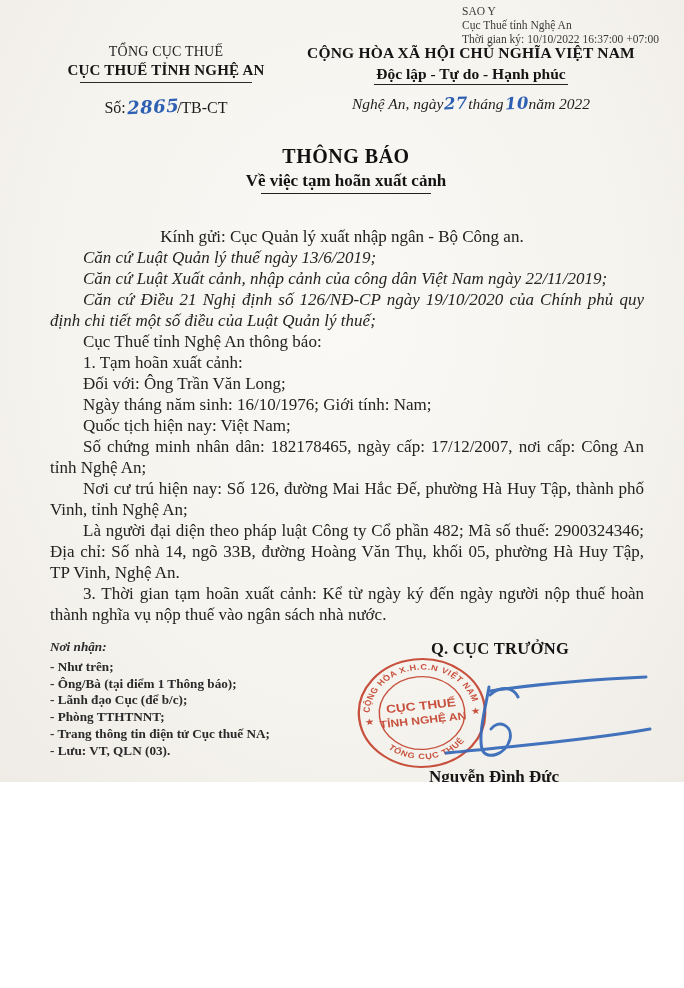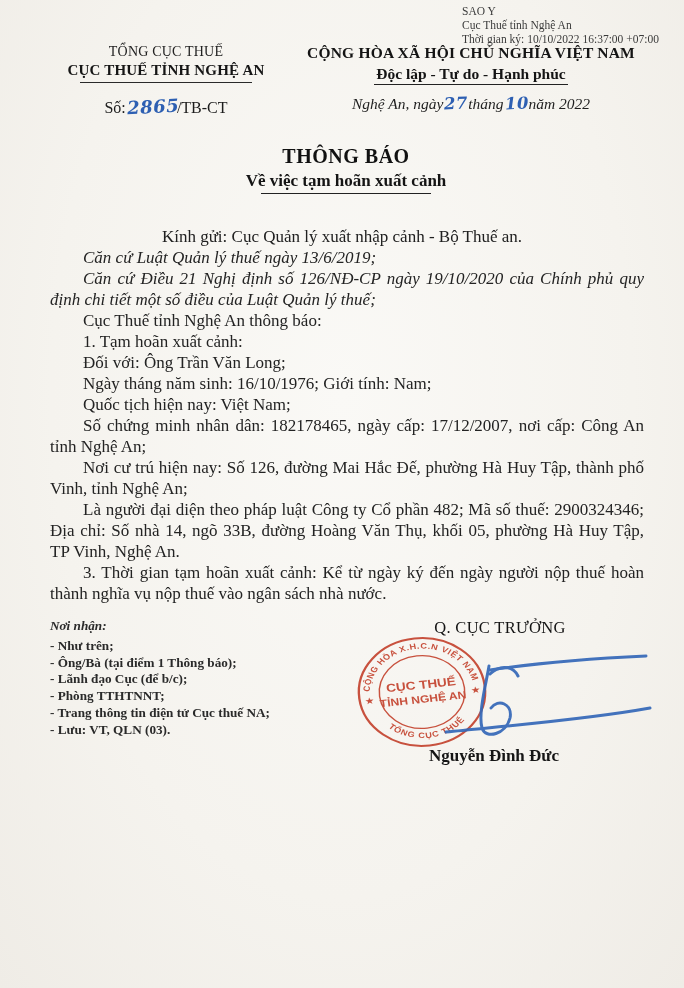--- a/index.html
+++ b/index.html
@@ -1,18 +1,18 @@
 <!DOCTYPE html>
 <html><head>
 <meta charset="utf-8">
 <style>
   html,body{margin:0;padding:0;}
   .page{
     position:relative;
-    width:684px;height:988px;
+    width:684px;height:782px;
     background:
       radial-gradient(ellipse at 50% 40%, #faf9f6 0%, #f5f3ee 60%, #efece6 100%);
     font-family:"Liberation Serif", serif;
     color:#262626;
     overflow:hidden;
   }
   
   .cert{
     position:absolute;top:4px;left:462px;
     font-size:11.5px;line-height:14px;color:#3a3a3a;
@@ -49,21 +49,21 @@
   .legal{font-style:italic;}
   .intro{margin-top:10px;}
   .sect{margin-top:11px;}
   .pen-mark{display:inline-block;vertical-align:-3px;margin-left:6px;}
   
   .footer-row{display:flex;padding:14px 30px 0 50px;}
   .recipients{width:300px;}
   .recipients-label{font-size:14px;font-weight:bold;font-style:italic;color:#1c1c1c;margin-bottom:3px;}
   .recipients div{font-size:13.2px;font-weight:bold;color:#2a2a2a;line-height:16.8px;}
   .sign-block{position:relative;width:300px;height:186px;}
-  .signer-title{text-align:center;font-size:16.5px;font-weight:normal;letter-spacing:.3px;color:#141414;}
+  .signer-title{text-align:center;font-size:16.5px;font-weight:bold;letter-spacing:.3px;color:#141414;}
   .stamp-wrap{position:absolute;left:4px;top:16px;width:136px;height:116px;opacity:.9;}
   .signature-wrap{position:absolute;left:44px;top:18px;width:266px;height:112px;}
   .signer-name{position:absolute;left:0;right:12px;top:128px;text-align:center;
     font-size:17px;font-weight:bold;color:#151515;}
 </style>
 </head>
 <body>
 
 <div class="page">
 
@@ -88,25 +88,26 @@
         <span>Nghệ An, ngày</span><span class="hand sm">27</span><span>tháng</span><span class="hand sm">10</span><span>năm 2022</span>
       </div>
     </div>
   </div>
 
   <div class="title-block">
     <div class="title-main">THÔNG BÁO</div>
     <div class="title-sub">Về việc tạm hoãn xuất cảnh</div>
   </div>
 
-  <div class="recipient">Kính gửi: Cục Quản lý xuất nhập cảnh - Bộ Thuế an.</div>
+  <div class="recipient">Kính gửi: Cục Quản lý xuất nhập ngân - Bộ Công an.</div>
 
   <div class="body-text">
     <div class="legal">
       <p>Căn cứ Luật Quản lý thuế ngày 13/6/2019;</p>
+      <p>Căn cứ Luật Xuất cảnh, nhập cảnh của công dân Việt Nam ngày 22/11/2019;</p>
       <p>Căn cứ Điều 21 Nghị định số 126/NĐ-CP ngày 19/10/2020 của Chính phủ quy định chi tiết một số điều của Luật Quản lý thuế;</p>
     </div>
 
     <p class="intro">Cục Thuế tỉnh Nghệ An thông báo:</p>
 
     <p>1. Tạm hoãn xuất cảnh:</p>
     <p>Đối với: Ông Trần Văn Long;</p>
     <p>Ngày tháng năm sinh: 16/10/1976; Giới tính: Nam;</p>
     <p>Quốc tịch hiện nay: Việt Nam;</p>
     <p>Số chứng minh nhân dân: 182178465, ngày cấp: 17/12/2007, nơi cấp: Công An tỉnh Nghệ An;</p>

